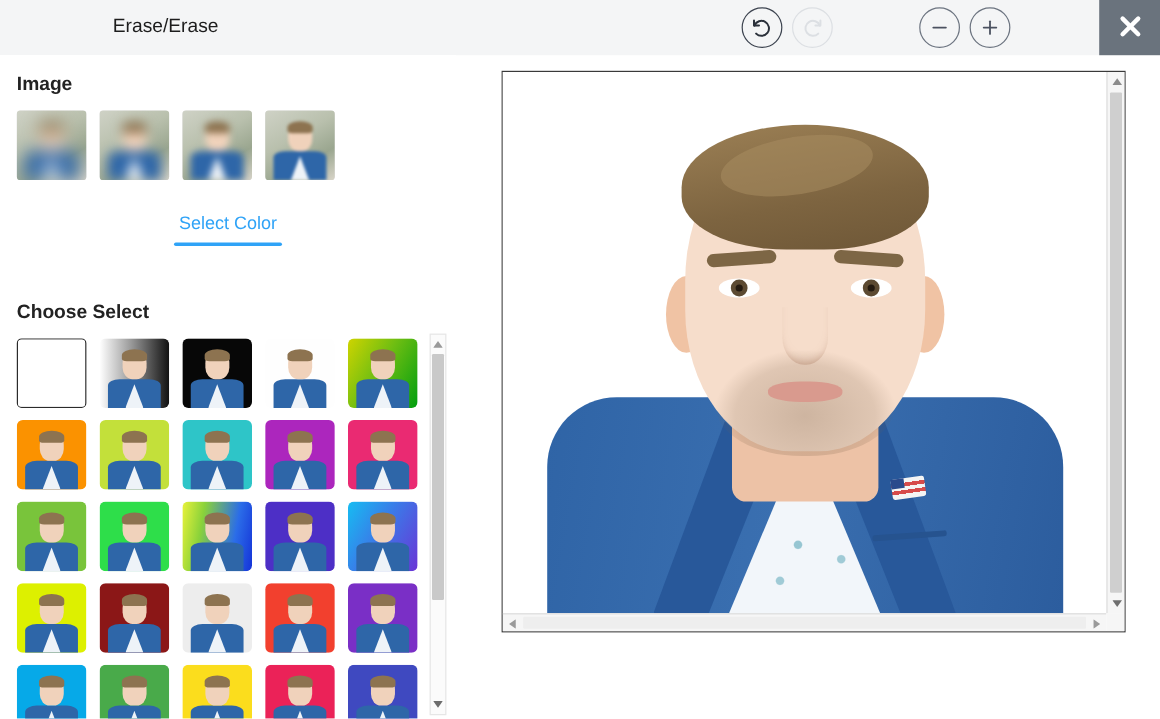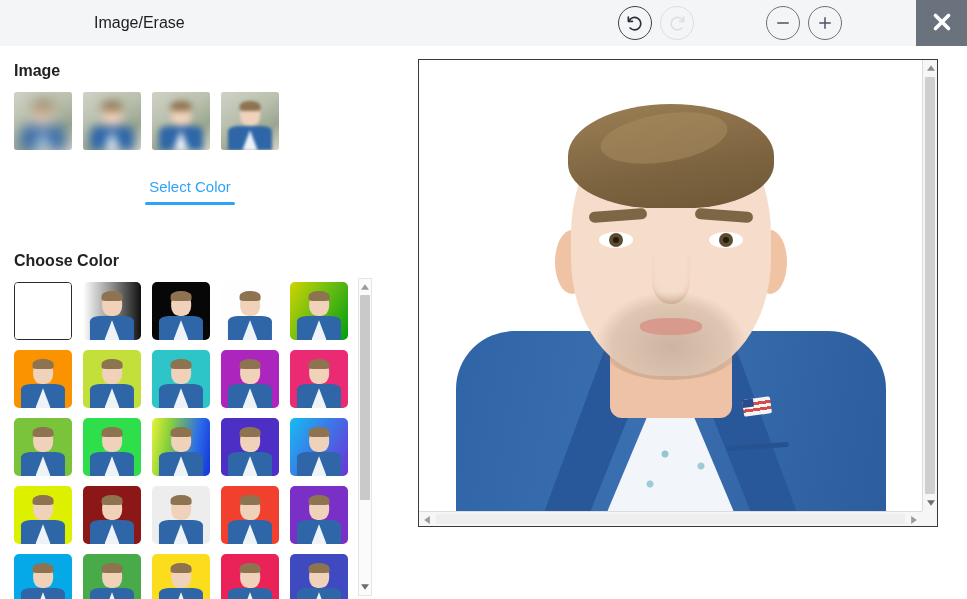--- a/index.html
+++ b/index.html
@@ -291,21 +291,21 @@
 </style>
 </head>
 <body>
 
 <div id="app">
 
   <div class="header">
 
     <div class="tabs">
       <button class="tab">
-        <span>Image/Erase</span>
+        <span>Erase/Erase</span>
       </button>
     </div>
 
     <div class="tool-group history-group">
       <button class="circle-btn">
         <span>
           <svg width="20" height="20" viewBox="0 0 24 24" fill="none" stroke="#2b313b" stroke-width="2" stroke-linecap="round" stroke-linejoin="round">
             <path d="M4 5v5h5"></path>
             <path d="M4.5 10a7.5 7.5 0 1 1 1.6 8"></path>
           </svg>
@@ -400,21 +400,21 @@
         </div>
       </div>
 
     <div class="subtabs">
       <button class="subtab active">
         <span>Select Color</span>
       </button>
     </div>
 
     <div class="color-area">
-      <div class="choose-title" style="position:absolute;left:0;top:0;margin:14px 0 0 14px;">Choose Color</div>
+      <div class="choose-title" style="position:absolute;left:0;top:0;margin:14px 0 0 14px;">Choose Select</div>
 
       <div class="color-scroll-box">
         <div class="color-grid" id="color-grid">
             <div class="color-swatch selected">
               <div style="position: absolute; inset: 0px; background: rgb(255, 255, 255);"></div>
             </div>
             <div class="color-swatch">
               <div class="pt">
                 <div class="bg" style="background: linear-gradient(90deg, rgb(255, 255, 255) 0%, rgb(154, 154, 154) 45%, rgb(17, 17, 17) 100%);"></div>
                 <div style="position: absolute; inset: 0px;">

